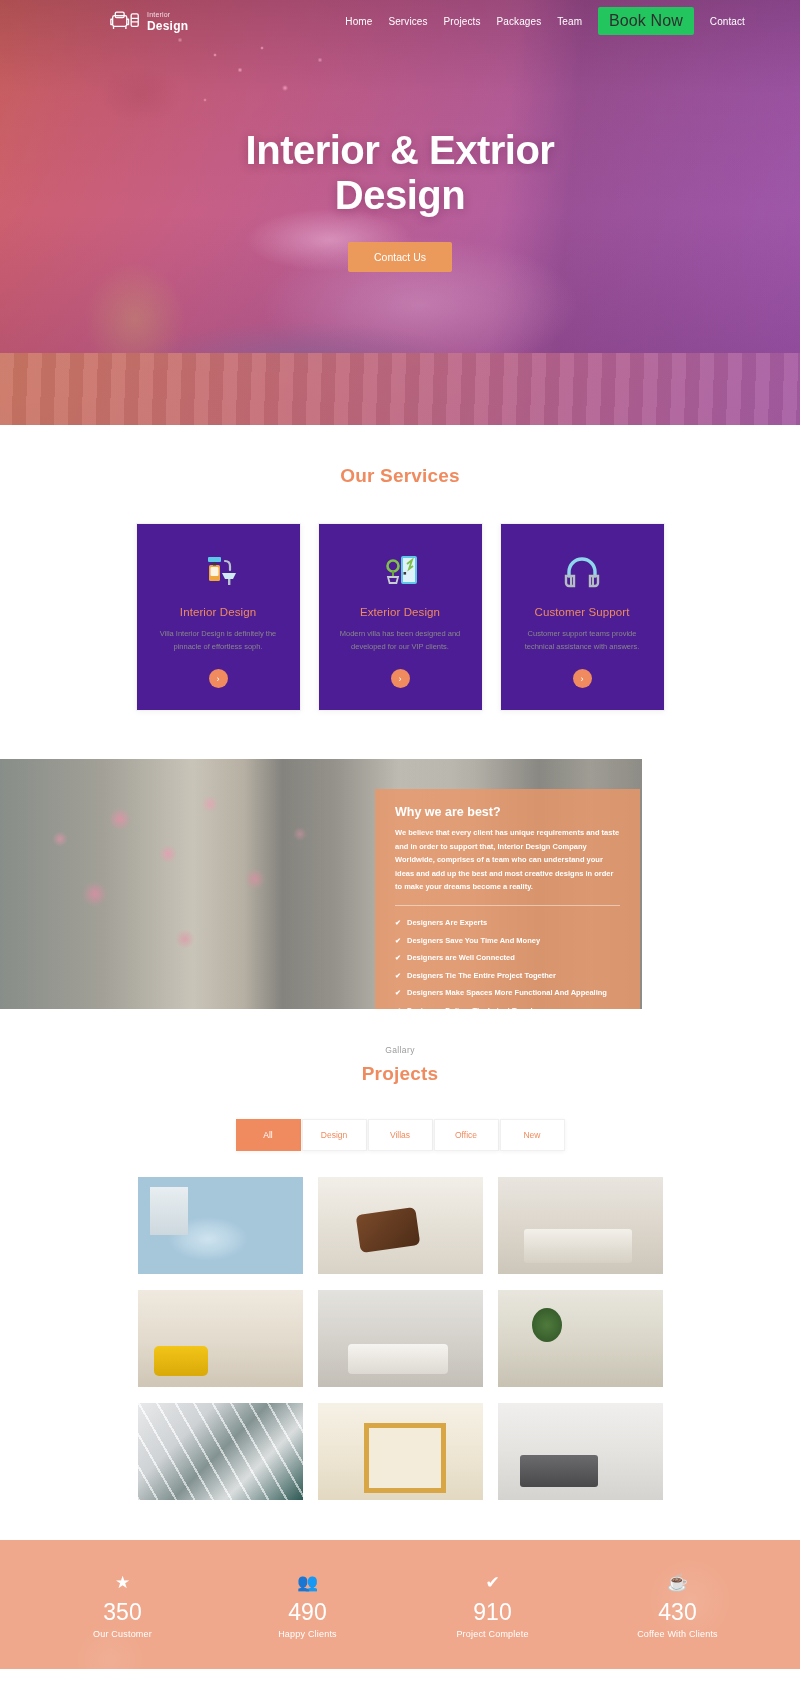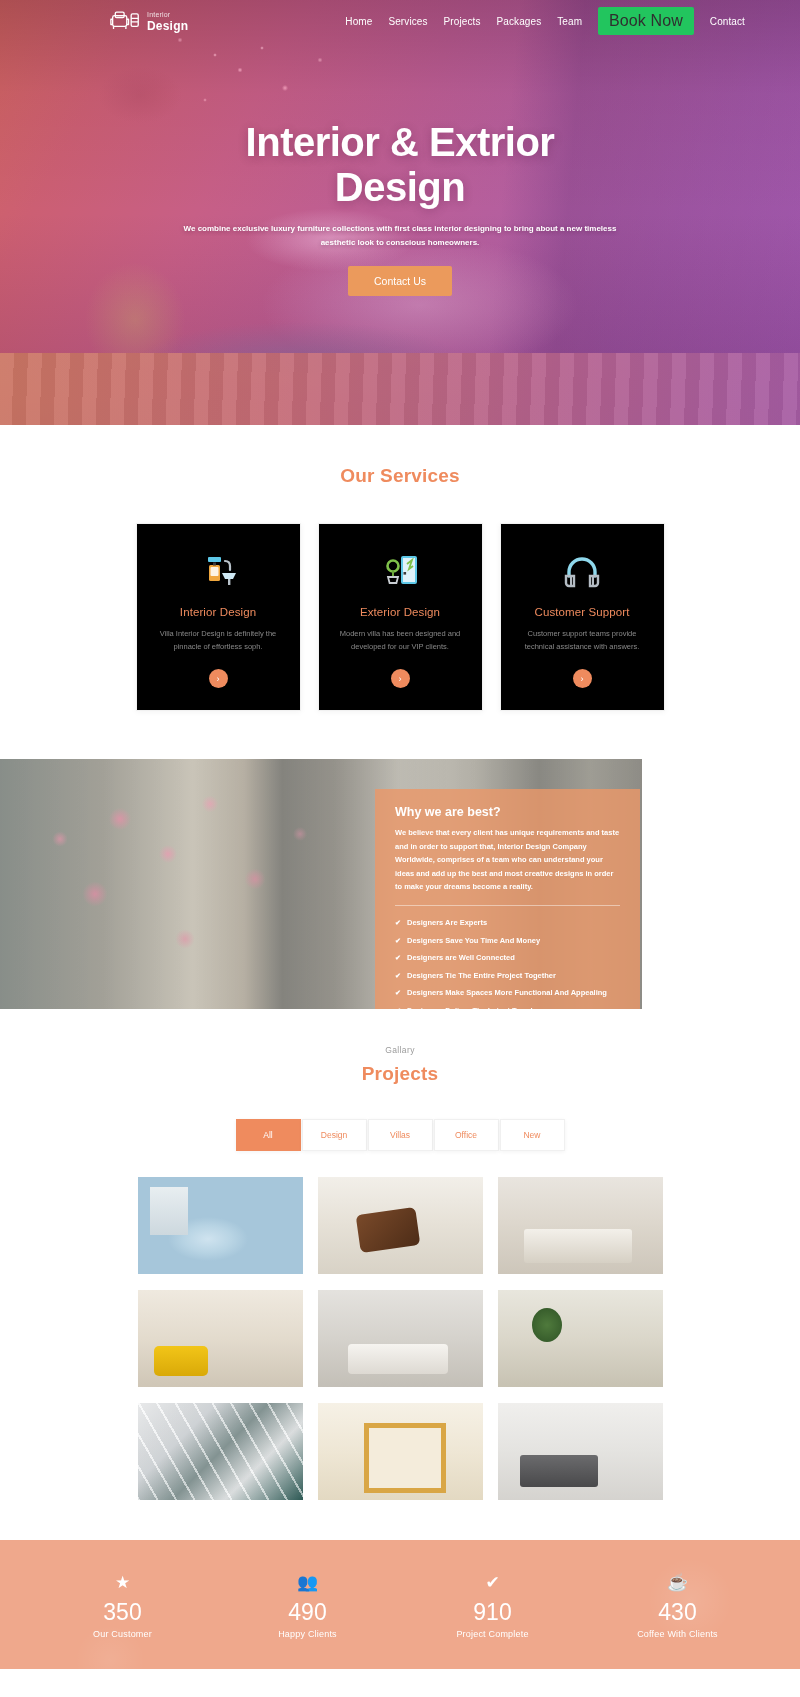--- a/index.html
+++ b/index.html
@@ -121,21 +121,21 @@
     padding-top: 78px;
   }
   .hero-title {
     font-size: 40px;
     line-height: 1.12;
     color: #ffffff;
     font-weight: bold;
     letter-spacing: -.5px;
     text-shadow: 0 2px 10px rgba(80,20,60,.30);
     max-width: 420px;
-    margin: 0 auto;
+    margin: 8px auto;
   }
   .hero-sub {
     margin-top: 18px;
     font-size: 15.5px;
     color: #ffffff;
     letter-spacing: .3px;
     text-shadow: 0 1px 6px rgba(80,20,60,.35);
   }
   .hero-desc {
     margin: 12px auto 0;
@@ -174,21 +174,21 @@
     letter-spacing: .2px;
   }
   .cards {
     margin-top: 36px;
     display: flex;
     justify-content: center;
     gap: 17px;
   }
   .card {
     width: 165px;
-    background: #000000;
+    background: #4c1d95;
     border: 1px solid #f1f1f1;
     box-shadow: 0 1px 6px rgba(0,0,0,.05);
     padding: 26px 16px 22px;
     text-align: center;
     position: relative;
   }
   .card-icon { height: 42px; margin-bottom: 14px; display: flex; align-items: center; justify-content: center; }
   .card-title {
     font-size: 11.5px;
     color: #ef8b5e;
@@ -372,21 +372,20 @@
       <a href="#" class="nav-link">Projects</a>
       <a href="#" class="nav-link">Packages</a>
       <a href="#" class="nav-link">Team</a>
       <a href="#" class="nav-link cta">Book Now</a>
       <a href="#" class="nav-link">Contact</a>
     </div>
   </nav>
 
   <div class="hero-copy">
     <h1 class="hero-title">Interior &amp; Extrior Design</h1>
-    <p class="hero-desc">We combine exclusive luxury furniture collections with first class interior designing to bring about a new timeless aesthetic look to conscious homeowners.</p>
     <button class="hero-btn">Contact Us</button>
   </div>
 </section>
 
 <section class="services">
   <h2 class="section-title">Our Services</h2>
 
   <div class="cards">
 
     <div class="card">

